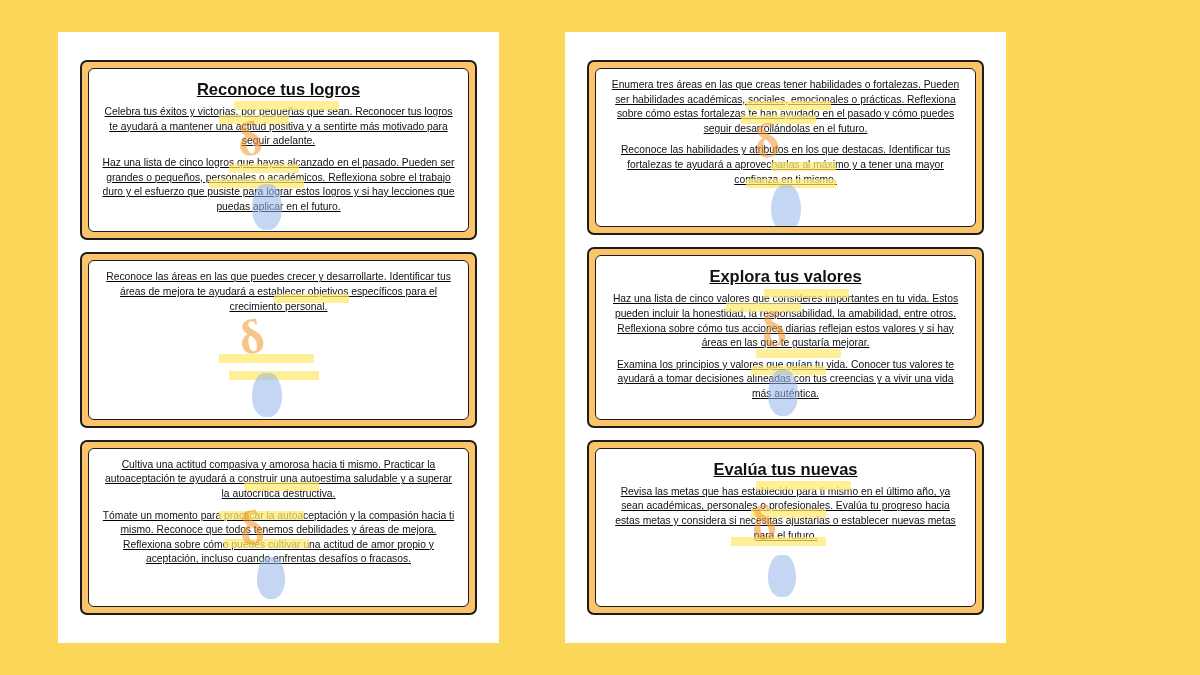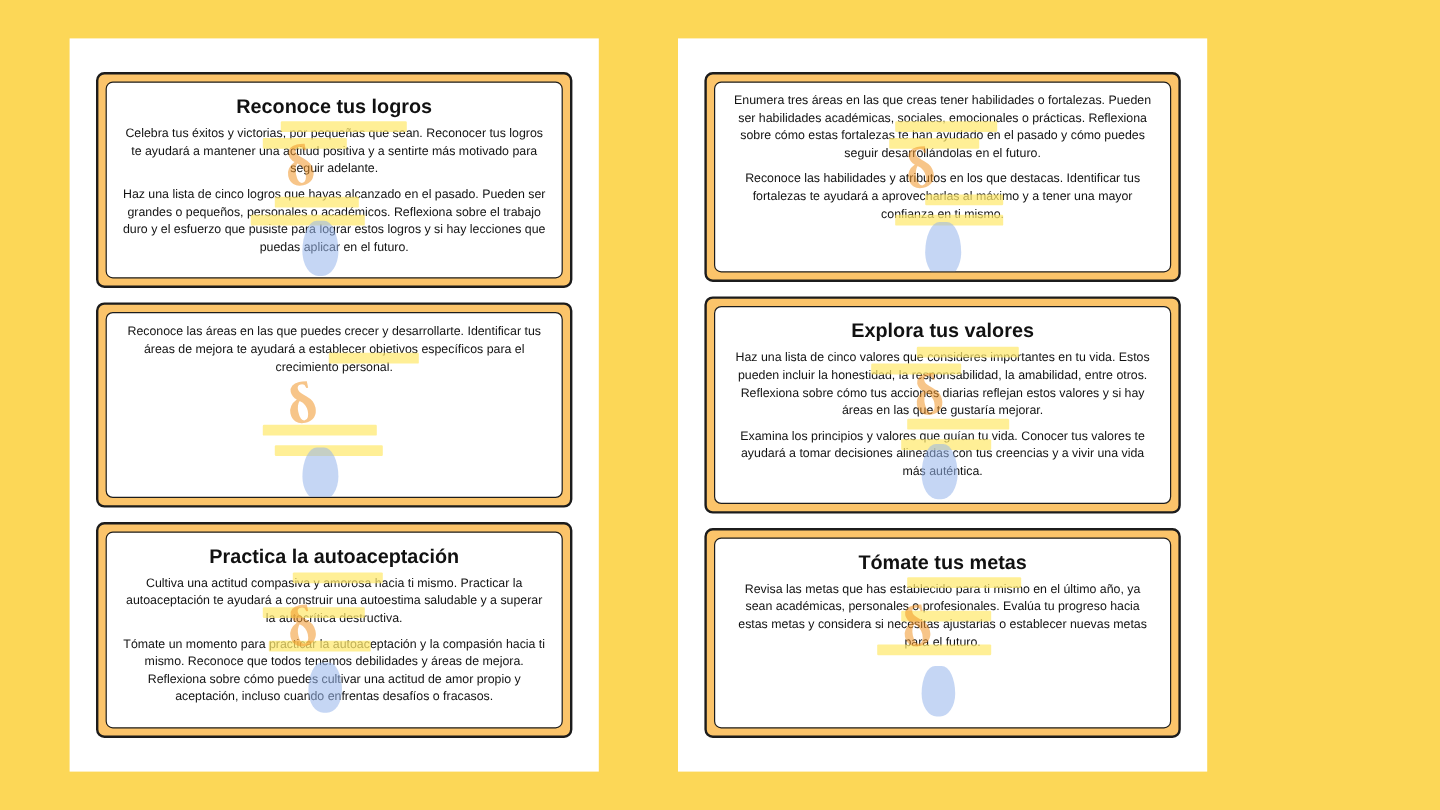--- a/index.html
+++ b/index.html
@@ -15,20 +15,21 @@
   }
   .stage {
     position: relative;
     width: 1064px;
     height: 675px;
     box-sizing: border-box;
     display: flex;
     justify-content: center;
     align-items: center;
     gap: 66px;
+    text-decoration: underline;
   }
   .sheet {
     background: #ffffff;
     width: 441px;
     height: 611px;
     box-sizing: border-box;
     padding: 28px 22px;
     display: flex;
     flex-direction: column;
     justify-content: flex-start;
@@ -135,21 +136,20 @@
         <span class="mark hl-yellow" style="left:185px;top:33px;width:75px;"></span>
         <span class="mark hl-yellow" style="left:130px;top:93px;width:95px;"></span>
         <span class="mark hl-yellow" style="left:140px;top:110px;width:90px;"></span>
         <span class="mark hl-orange" style="left:150px;top:52px;">δ</span>
         <span class="mark hl-blue" style="left:163px;top:112px;width:30px;height:44px;"></span>
       </div>
     </div>
 
     <div class="card">
       <div class="card-inner">
-        <div class="card-title">Practica la autoaceptación</div>
         <p class="para">Cultiva una actitud compasiva y amorosa hacia ti mismo. Practicar la autoaceptación te ayudará a construir una autoestima saludable y a superar la autocrítica destructiva.</p>
         <p class="para">Tómate un momento para practicar la autoaceptación y la compasión hacia ti mismo. Reconoce que todos tenemos debilidades y áreas de mejora. Reflexiona sobre cómo puedes cultivar una actitud de amor propio y aceptación, incluso cuando enfrentas desafíos o fracasos.</p>
         <span class="mark hl-yellow" style="left:155px;top:33px;width:75px;"></span>
         <span class="mark hl-yellow" style="left:130px;top:62px;width:85px;"></span>
         <span class="mark hl-yellow" style="left:135px;top:90px;width:85px;"></span>
         <span class="mark hl-orange" style="left:150px;top:55px;">δ</span>
         <span class="mark hl-blue" style="left:168px;top:108px;width:28px;height:42px;"></span>
       </div>
     </div>
 
@@ -179,21 +179,21 @@
         <span class="mark hl-yellow" style="left:130px;top:47px;width:75px;"></span>
         <span class="mark hl-yellow" style="left:160px;top:93px;width:85px;"></span>
         <span class="mark hl-yellow" style="left:155px;top:110px;width:75px;"></span>
         <span class="mark hl-orange" style="left:165px;top:50px;">δ</span>
         <span class="mark hl-blue" style="left:172px;top:114px;width:30px;height:46px;"></span>
       </div>
     </div>
 
     <div class="card">
       <div class="card-inner">
-        <div class="card-title">Tómate tus metas</div>
+        <div class="card-title">Evalúa tus nuevas</div>
         <p class="para">Revisa las metas que has establecido para ti mismo en el último año, ya sean académicas, personales o profesionales. Evalúa tu progreso hacia estas metas y considera si necesitas ajustarlas o establecer nuevas metas para el futuro.</p>
         <span class="mark hl-yellow" style="left:160px;top:32px;width:95px;"></span>
         <span class="mark hl-yellow" style="left:155px;top:60px;width:75px;"></span>
         <span class="mark hl-yellow" style="left:135px;top:88px;width:95px;"></span>
         <span class="mark hl-orange" style="left:155px;top:50px;">δ</span>
         <span class="mark hl-blue" style="left:172px;top:106px;width:28px;height:42px;"></span>
       </div>
     </div>
 
   </div>

